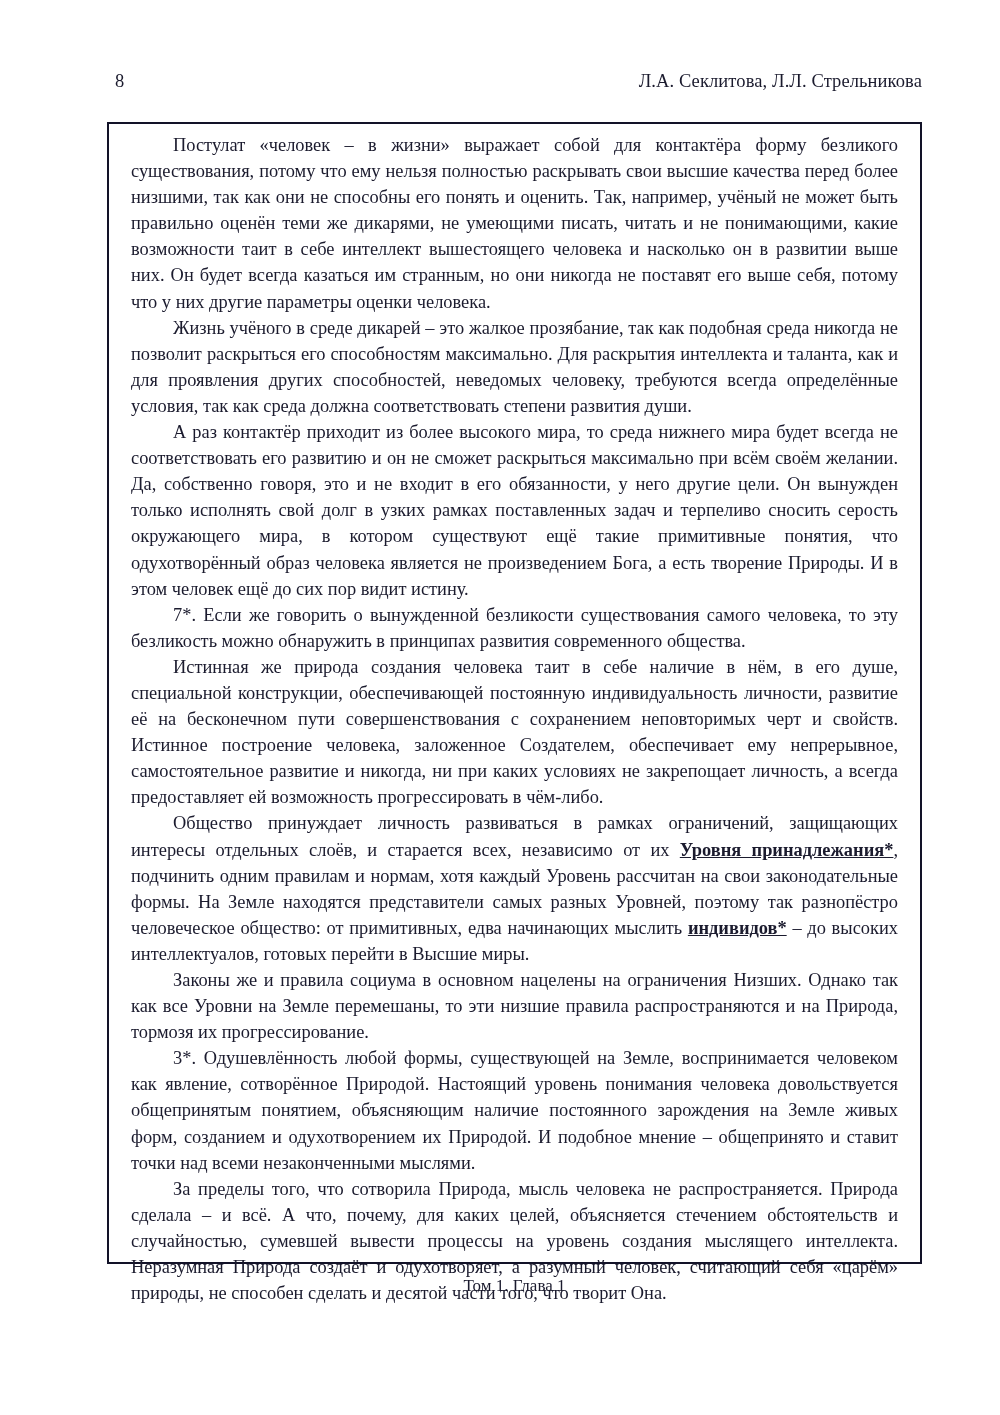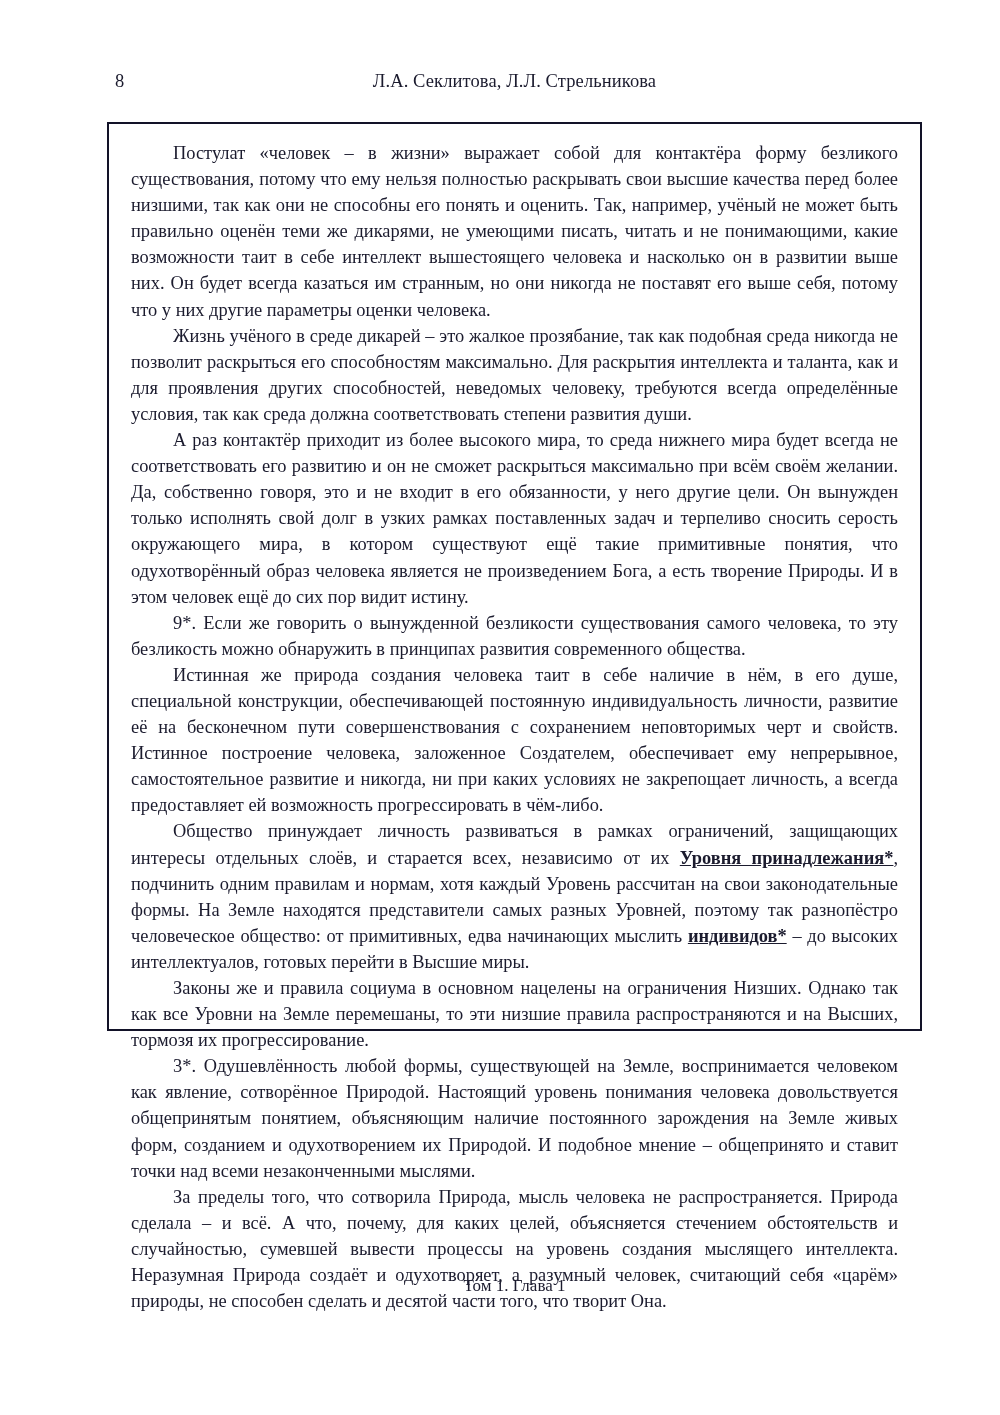--- a/index.html
+++ b/index.html
@@ -36,38 +36,38 @@
     top: 0;
     font-size: 18.5px;
     line-height: 26px;
     color: #1b1b2e;
   }
   .head-authors {
     position: absolute;
     left: 0;
     right: 0;
     top: 0;
-    text-align: center;
+    text-align: right;
     font-size: 18.5px;
     line-height: 26px;
     letter-spacing: 0.1px;
     color: #1b1b2e;
   }
 
   
   .text-frame {
     position: absolute;
     left: 107px;
     top: 122px;
     width: 815px;
-    height: 909px;
+    height: 1142px;
     box-sizing: border-box;
     border: 2.2px solid #121228;
     background: #ffffff;
-    padding: 16px 22px 14px 22px;
+    padding: 8px 22px 14px 22px;
   }
   .body-text {
     font-size: 18.4px;
     line-height: 26.1px;
     text-align: justify;
     text-justify: inter-word;
     hyphens: manual;
     color: #1b1b2e;
   }
   .body-text p {
@@ -99,24 +99,24 @@
   <div class="running-head">
     <span class="folio">8</span>
     <span class="head-authors">Л.А. Секлитова, Л.Л. Стрельникова</span>
   </div>
 
   <div class="text-frame">
     <div class="body-text" id="body-text">
         <p>Постулат «человек – в жизни» выражает собой для контактёра форму безликого существования, потому что ему нельзя полностью раскрывать свои высшие качества перед более низшими, так как они не способны его понять и оценить. Так, например, учёный не может быть правильно оценён теми же дикарями, не умеющими писать, читать и не понимающими, какие возможности таит в себе интеллект вышестоящего человека и насколько он в развитии выше них. Он будет всегда казаться им странным, но они никогда не поставят его выше себя, потому что у них другие параметры оценки человека.</p>
         <p>Жизнь учёного в среде дикарей – это жалкое прозябание, так как подобная среда никогда не позволит раскрыться его способностям максимально. Для раскрытия интеллекта и таланта, как и для проявления других способностей, неведомых человеку, требуются всегда определённые условия, так как среда должна соответствовать степени развития души.</p>
         <p>А раз контактёр приходит из более высокого мира, то среда нижнего мира будет всегда не соответствовать его развитию и он не сможет раскрыться максимально при всём своём желании. Да, собственно говоря, это и не входит в его обязанности, у него другие цели. Он вынужден только исполнять свой долг в узких рамках поставленных задач и терпеливо сносить серость окружающего мира, в котором существуют ещё такие примитивные понятия, что одухотворённый образ человека является не произведением Бога, а есть творение Природы. И в этом человек ещё до сих пор видит истину.</p>
-        <p>9*. Если же говорить о вынужденной безликости существования самого человека, то эту безликость можно обнаружить в принципах развития современного общества.</p>
+        <p>7*. Если же говорить о вынужденной безликости существования самого человека, то эту безликость можно обнаружить в принципах развития современного общества.</p>
         <p>Истинная же природа создания человека таит в себе наличие в нём, в его душе, специальной конструкции, обеспечивающей постоянную индивидуальность личности, развитие её на бесконечном пути совершенствования с сохранением неповторимых черт и свойств. Истинное построение человека, заложенное Создателем, обеспечивает ему непрерывное, самостоятельное развитие и никогда, ни при каких условиях не закрепощает личность, а всегда предоставляет ей возможность прогрессировать в чём-либо.</p>
         <p><span>Общество принуждает личность развиваться в рамках ограничений, защищающих интересы отдельных слоёв, и старается всех, независимо от их </span><b>Уровня принадлежания*</b><span>, подчинить одним правилам и нормам, хотя каждый Уровень рассчитан на свои законодательные формы. На Земле находятся представители самых разных Уровней, поэтому так разнопёстро человеческое общество: от примитивных, едва начинающих мыслить </span><b>индивидов*</b><span> – до высоких интеллектуалов, готовых перейти в Высшие миры.</span></p>
-        <p>Законы же и правила социума в основном нацелены на ограничения Низших. Однако так как все Уровни на Земле перемешаны, то эти низшие правила распространяются и на Высших, тормозя их прогрессирование.</p>
+        <p>Законы же и правила социума в основном нацелены на ограничения Низших. Однако так как все Уровни на Земле перемешаны, то эти низшие правила распространяются и на Природа, тормозя их прогрессирование.</p>
         <p>3*. Одушевлённость любой формы, существующей на Земле, воспринимается человеком как явление, сотворённое Природой. Настоящий уровень понимания человека довольствуется общепринятым понятием, объясняющим наличие постоянного зарождения на Земле живых форм, созданием и одухотворением их Природой. И подобное мнение – общепринято и ставит точки над всеми незаконченными мыслями.</p>
         <p>За пределы того, что сотворила Природа, мысль человека не распространяется. Природа сделала – и всё. А что, почему, для каких целей, объясняется стечением обстоятельств и случайностью, сумевшей вывести процессы на уровень создания мыслящего интеллекта. Неразумная Природа создаёт и одухотворяет, а разумный человек, считающий себя «царём» природы, не способен сделать и десятой части того, что творит Она.</p>
       </div>
   </div>
 
   <div class="footer">Том 1. Глава 1</div>
 
 </div>
 
 </body></html>

